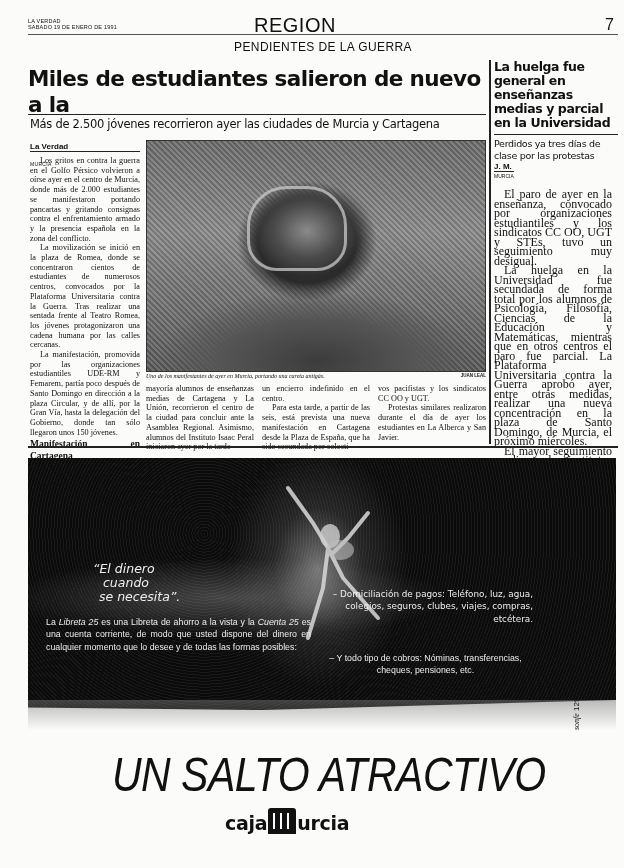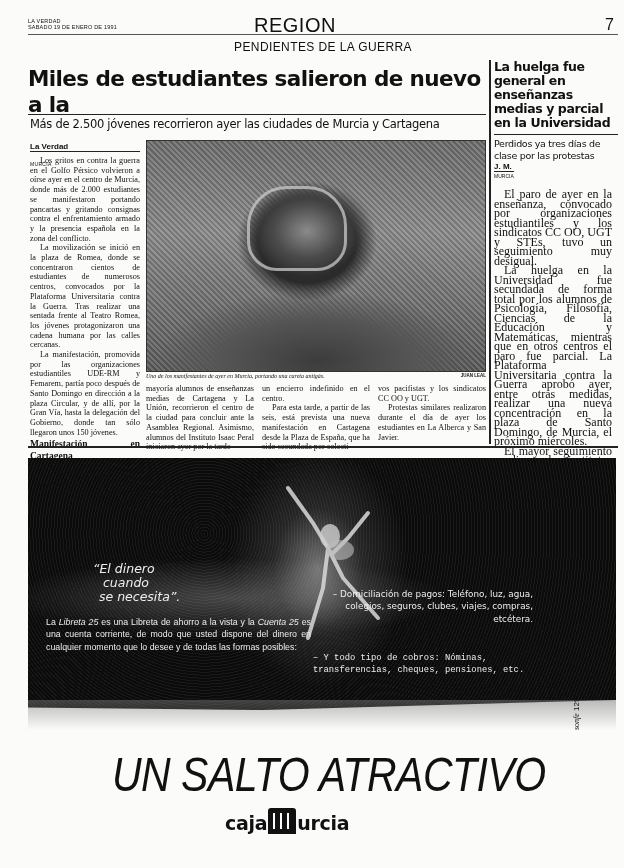--- a/index.html
+++ b/index.html
@@ -64,21 +64,21 @@
         radial-gradient(ellipse 90px 120px at 290px 110px, rgba(200,200,200,.55) 0, rgba(120,120,120,.25) 50%, transparent 100%),
         radial-gradient(ellipse 220px 40px at 200px 140px, rgba(180,180,180,.35) 0, transparent 100%),
         repeating-radial-gradient(circle at 30% 30%, rgba(255,255,255,.06) 0 1px, transparent 1px 3px),
         #0b0b0b;
       clip-path: polygon(0 0, 100% 0, 100% 96%, 70% 98%, 40% 100%, 0 99%); }
     .ad .dancers { position: absolute; left: 240px; top: 20px; width: 120px; height: 170px; }
     .ad .tagline { position: absolute; left: 20px; top: 104px; color: #eee; font-family: "DejaVu Sans", sans-serif; font-style: italic; font-size: 12.5px; line-height: 14px; margin-left: 45px; }
     .ad .body-left { position: absolute; left: 18px; top: 158px; width: 265px; color: #eee; font-family: Liberation Sans, sans-serif; font-size: 8.8px; line-height: 12.3px; text-align: justify; }
     .ad .body-left em { font-style: italic; }
     .ad .body-right { position: absolute; left: 295px; top: 130px; width: 210px; color: #eee; font-family: "DejaVu Sans", sans-serif; font-size: 8.8px; line-height: 12.3px; text-align: right; }
-    .ad .body-right2 { position: absolute; left: 285px; top: 194px; width: 225px; color: #eee; font-family: Liberation Mono, monospace; font-size: 8.8px; line-height: 12.3px; }
+    .ad .body-right2 { position: absolute; left: 285px; top: 194px; width: 225px; color: #eee; font-family: Liberation Sans, sans-serif; font-size: 8.8px; line-height: 12.3px; text-align: center; }
     .fade { position: absolute; left: 28px; top: 700px; width: 588px; height: 30px; background: linear-gradient(180deg, rgba(120,120,120,.5), rgba(250,250,250,0)); }
 
     .slogan { position: absolute; left: 112px; top: 748px; font-family: "Liberation Sans", sans-serif; font-style: italic; font-size: 41px; letter-spacing: -.5px; transform: scaleY(1.15); transform-origin: top left; }
     .logo { position: absolute; left: 225px; top: 808px; display: flex; align-items: flex-end; font-family: "DejaVu Sans", sans-serif; font-weight: 700; font-size: 19px; letter-spacing: -.3px; }
     .logo .mbox { display: inline-block; width: 28px; height: 26px; background: #111; margin: 0 1px; position: relative; border-radius: 3px 3px 0 0; }
     .logo .mbox::after { content: ""; position: absolute; left: 5px; top: 5px; width: 2px; height: 16px; background: #fbfbfa; box-shadow: 7px 0 0 #fbfbfa, 14px 0 0 #fbfbfa; }
     .adcode { position: absolute; left: 572px; top: 730px; transform: rotate(-90deg); transform-origin: left top; font-family: "Liberation Sans", sans-serif; font-size: 8px; white-space: nowrap; }
     .adcode .sig { font-style: italic; font-family: "Liberation Serif", serif; }
   </style>
 </head>

